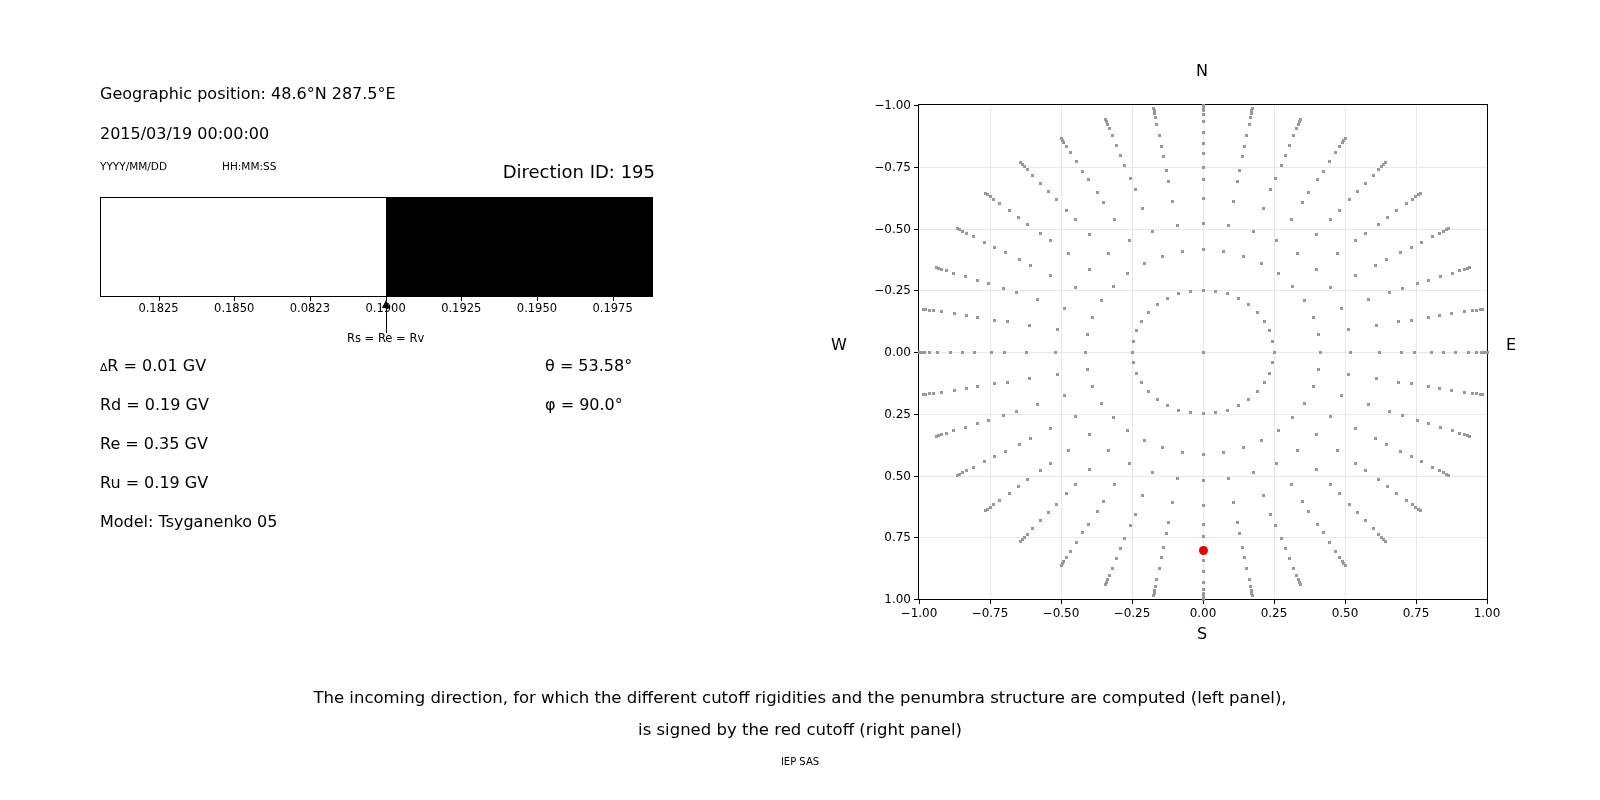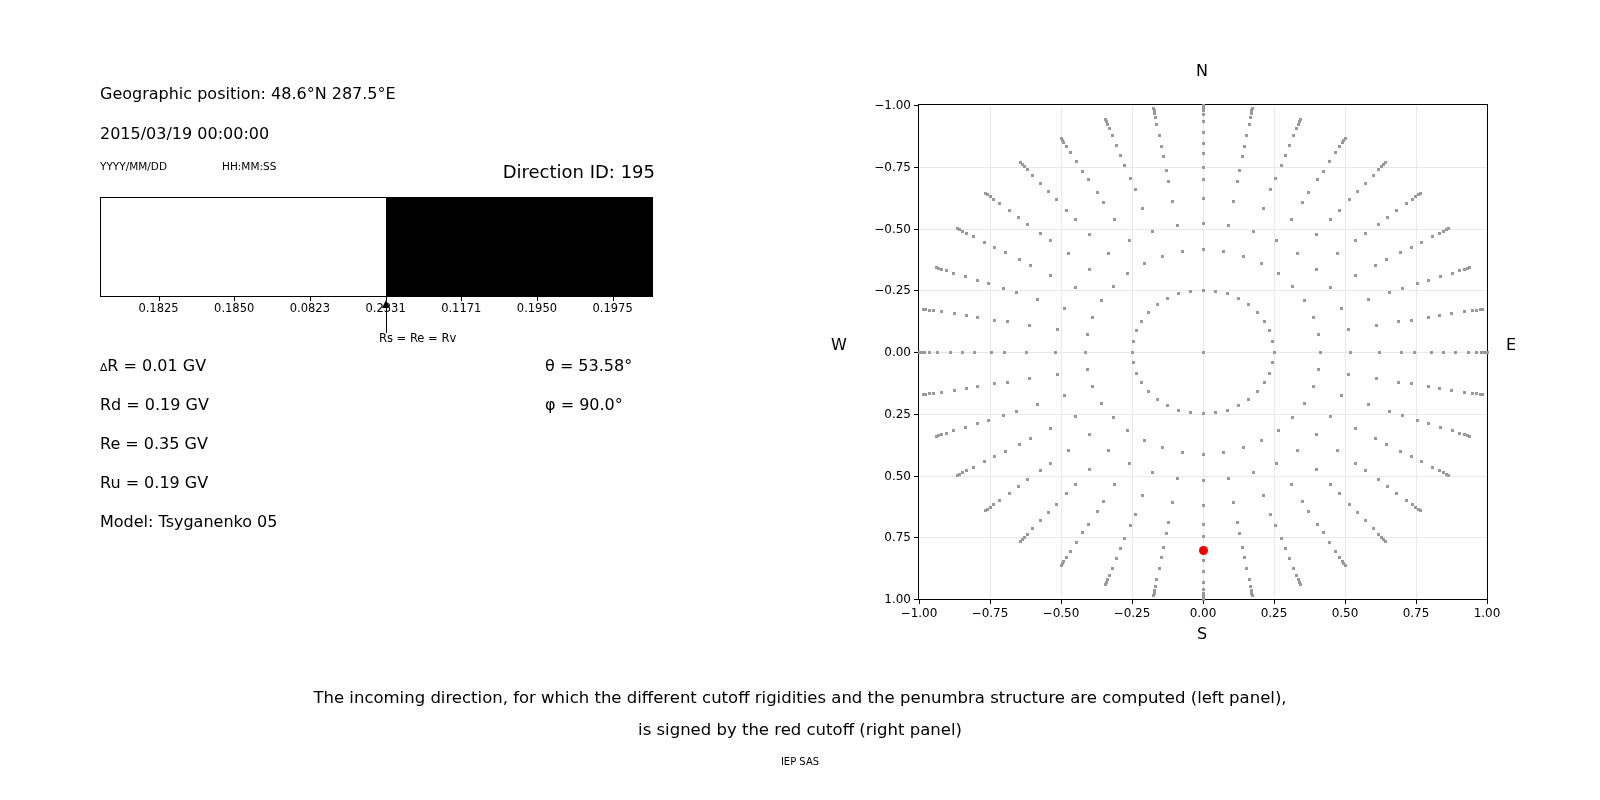--- a/index.html
+++ b/index.html
@@ -66,30 +66,30 @@
 <div class="abs" id="bar" style="background: rgb(255, 255, 255);">
   <div id="bar-black" style="left: 51.6484%; background: rgb(0, 0, 0);"></div>
 
 <div class="bar-tick" style="left: 10.4396%;"></div>
     <div class="bar-tick-label" style="left: 10.4396%;">0.1825</div>
     <div class="bar-tick" style="left: 24.1758%;"></div>
     <div class="bar-tick-label" style="left: 24.1758%;">0.1850</div>
     <div class="bar-tick" style="left: 37.9121%;"></div>
     <div class="bar-tick-label" style="left: 37.9121%;">0.0823</div>
     <div class="bar-tick" style="left: 51.6484%;"></div>
-    <div class="bar-tick-label" style="left: 51.6484%;">0.2331</div>
+    <div class="bar-tick-label" style="left: 51.6484%;">0.1900</div>
     <div class="bar-tick" style="left: 65.3846%;"></div>
-    <div class="bar-tick-label" style="left: 65.3846%;">0.1171</div>
+    <div class="bar-tick-label" style="left: 65.3846%;">0.1925</div>
     <div class="bar-tick" style="left: 79.1209%;"></div>
     <div class="bar-tick-label" style="left: 79.1209%;">0.1950</div>
     <div class="bar-tick" style="left: 92.8571%;"></div>
     <div class="bar-tick-label" style="left: 92.8571%;">0.1975</div>
     <div id="bar-arrow-line" style="left: 51.6484%;"></div>
     <div id="bar-arrow-head" style="left: 51.6484%;"></div>
-    <div id="bar-arrow-label" style="left: 51.6484%; margin-left: 32px;">Rs = Re = Rv</div>
+    <div id="bar-arrow-label" style="left: 51.6484%;">Rs = Re = Rv</div>
   </div>
 
 <div class="abs param" style="top:356px;">
   <span class="delta-sym">∆</span><span>R = 0.01 GV</span>
 </div>
 <div class="abs param" style="top:395px;">Rd = 0.19 GV</div>
 <div class="abs param" style="top:434px;">Re = 0.35 GV</div>
 <div class="abs param" style="top:473px;">Ru = 0.19 GV</div>
 <div class="abs param" style="top:512px;">Model: Tsyganenko 05</div>
 <div class="abs param-right" style="top:356px;">θ = 53.58°</div>

